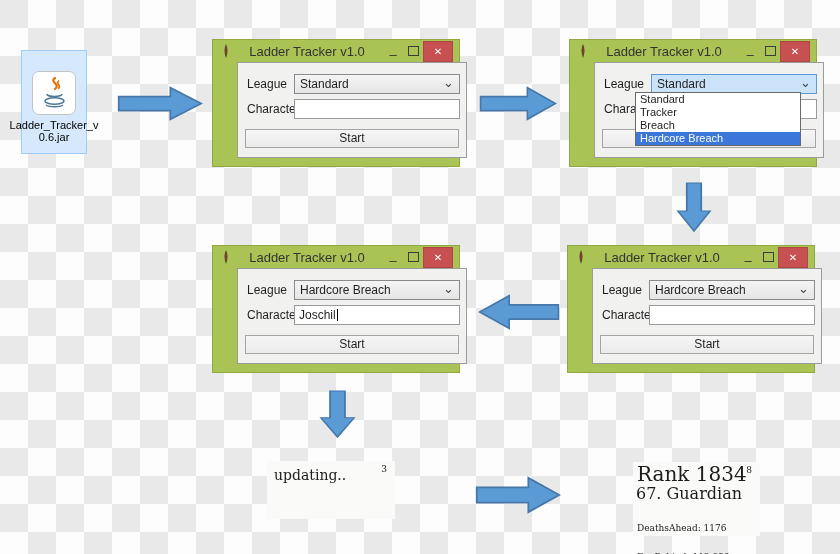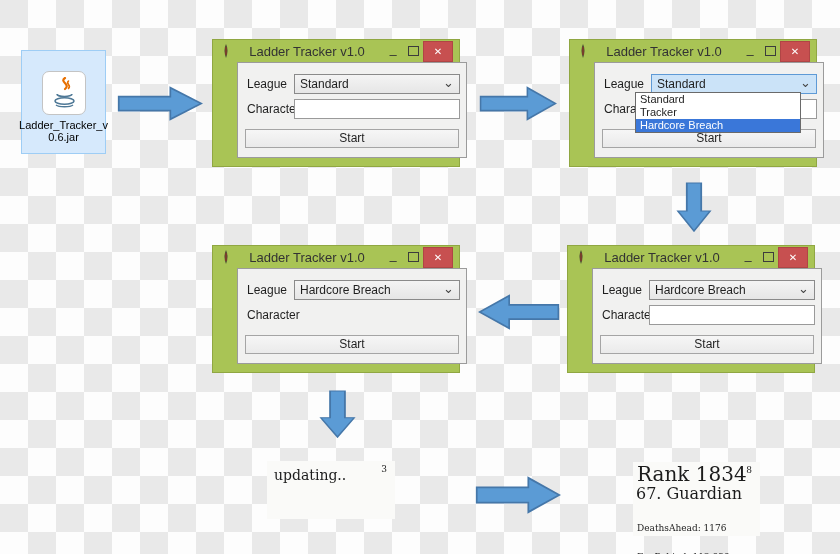--- a/index.html
+++ b/index.html
@@ -4,21 +4,21 @@
 <style>
   html,body{margin:0;padding:0;}
   #stage{
     position:relative;width:840px;height:554px;overflow:hidden;
     font-family:"Liberation Sans",sans-serif;
     background-image:conic-gradient(#fdfdfd 25%, #e9e9e9 0 50%, #fdfdfd 0 75%, #e9e9e9 0);
     background-size:56px 56px;
   }
   
   .file-icon{
-    position:absolute;left:21px;top:50px;width:85px;height:104px;
+    position:absolute;left:21px;top:50px;width:66px;height:104px;
     background:#d6e9fc;border:1px solid #9ecdf5;box-sizing:border-box;
     display:flex;flex-direction:column;align-items:center;
   }
   .file-thumb{
     margin-top:20px;width:42px;height:42px;background:#fff;border:1px solid #c4c4c4;
     border-radius:7px;display:flex;align-items:center;justify-content:center;
   }
   .file-label{margin-top:4px;font-size:11px;line-height:12px;color:#000;text-align:center;}
   .file-label span{display:block;}
   
@@ -173,20 +173,21 @@
       </div>
       <span class="lbl character">Character</span>
       <div class="tinput">
         <span></span>
       </div>
       <div class="startbtn">Start</div>
     </div>
     <div class="popup">
       <div class="popup-item">Standard</div>
       <div class="popup-item">Tracker</div>
+      <div class="popup-item">Breach</div>
       <div class="popup-item hl">Hardcore Breach</div>
     </div>
   </div>
 
   <div class="arrow" style="left:676px;top:182px;width:36px;height:50px;">
     <svg viewBox="0 0 40 100" preserveAspectRatio="none">
       <polygon points="12,2 28,2 28,58 38,58 20,98 2,58 12,58" fill="#5b9bd5" stroke="#4577a9" stroke-width="2"></polygon>
     </svg>
   </div>
 
@@ -248,20 +249,23 @@
           </span>
       </span>
     </div>
     <div class="client">
       <span class="lbl league">League</span>
       <div class="combo">
         <span>Hardcore Breach</span>
         <span class="chev">⌄</span>
       </div>
       <span class="lbl character">Character</span>
+      <div class="tinput">
+        <span>Joschil</span><span class="caret"></span>
+      </div>
       <div class="startbtn">Start</div>
     </div>
   </div>
 
   <div class="arrow" style="left:319px;top:390px;width:37px;height:48px;">
     <svg viewBox="0 0 40 100" preserveAspectRatio="none">
       <polygon points="12,2 28,2 28,58 38,58 20,98 2,58 12,58" fill="#5b9bd5" stroke="#4577a9" stroke-width="2"></polygon>
     </svg>
   </div>
 

